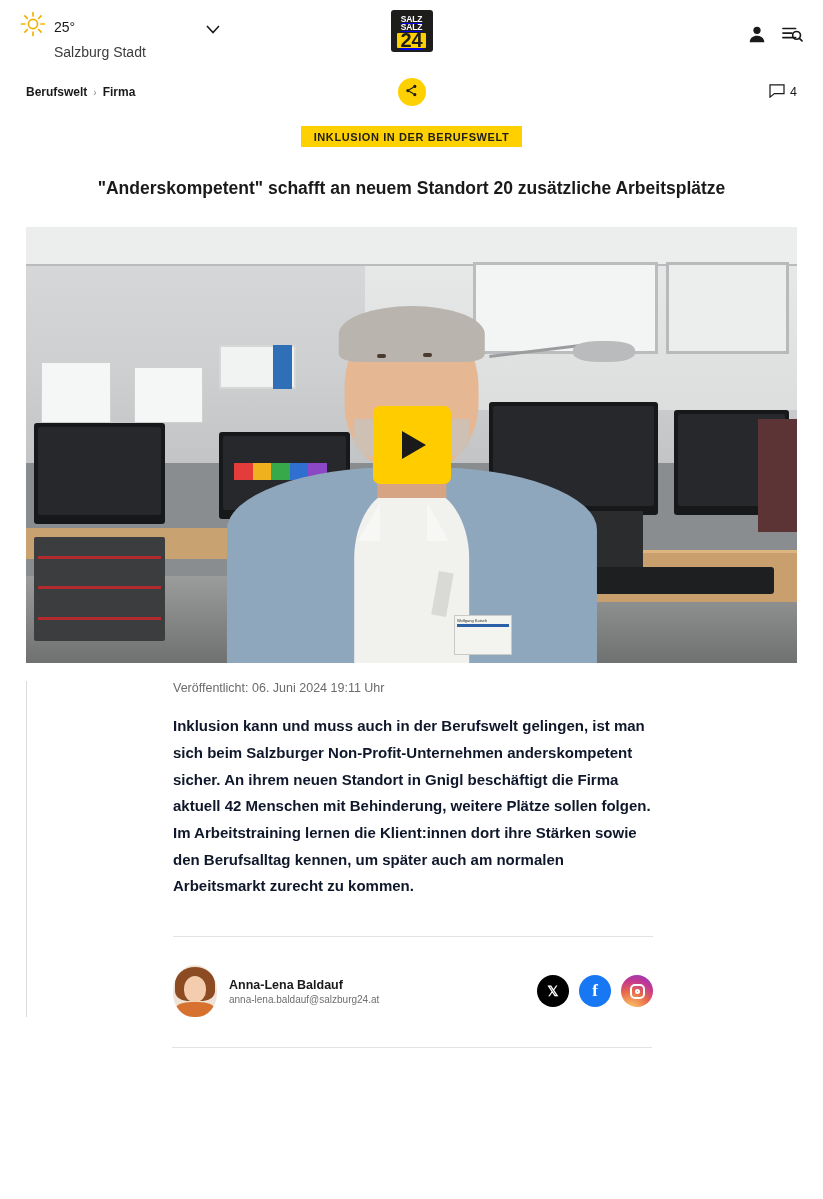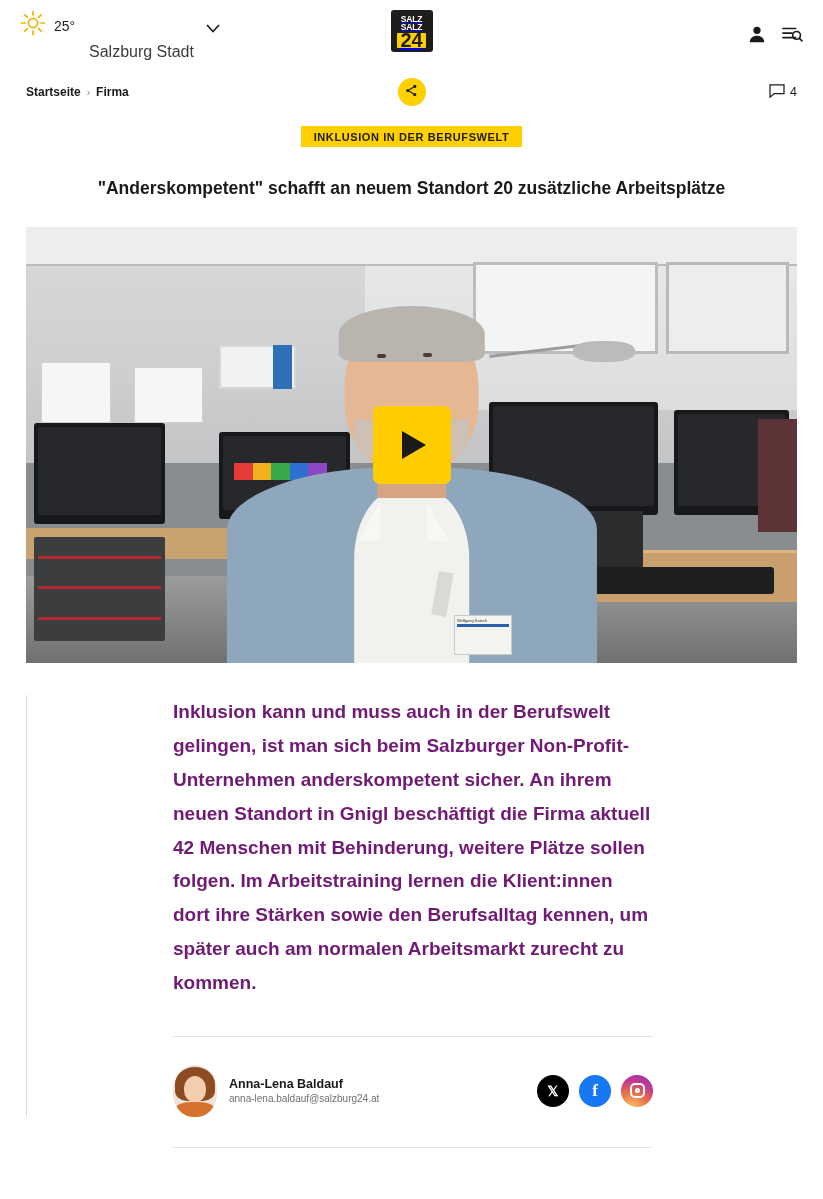--- a/index.html
+++ b/index.html
@@ -26,24 +26,23 @@
   }
   .sun-icon { width: 26px; height: 26px; margin-top: 4px; flex: 0 0 auto; }
   .weather-text { line-height: 1.25; }
   .weather-temp {
     font-size: 14px;
     color: #1a1a1a;
     font-weight: 400;
     margin-top: 12px;
   }
   .weather-loc {
-    font-size: 16px;
+    font-size: 14px;
     color: #3c3c3c;
     margin-top: 7px;
-    margin-left: 35px;
   }
   .weather-caret {
     margin-left: auto;
     margin-top: 16px;
     color: #222;
     font-size: 12px;
   }
   .logo {
     position: absolute;
     left: 50%;
@@ -297,25 +296,25 @@
     padding-right: 26px;
     border-left: 1px solid #dcdcdc;
     margin-left: 26px;
   }
   .published {
     font-size: 12.5px;
     color: #6b6b6b;
     margin-top: 18px;
   }
   .lead {
-    font-size: 19px;
+    font-size: 15px;
     font-weight: 700;
     line-height: 1.78;
-    color: #701a75;
-    margin-top: 32px;
+    color: #0f172a;
+    margin-top: 18px;
     max-width: 480px;
   }
   .author-row {
     display: flex;
     align-items: center;
     margin-top: 36px;
     border-top: 1px solid #e2e2e2;
     padding-top: 28px;
     max-width: 480px;
   }
@@ -417,21 +416,21 @@
         </g>
         <circle cx="17" cy="12.5" r="4.3" fill="none" stroke="#1a1a1a" stroke-width="1.8"></circle>
         <line x1="20.2" y1="15.8" x2="23" y2="18.6" stroke="#1a1a1a" stroke-width="1.8" stroke-linecap="round"></line>
       </svg>
     </button>
   </div>
 </div>
 
 <div class="crumb-row">
   <nav class="crumbs">
-    <a href="#">Startseite</a>
+    <a href="#">Berufswelt</a>
     <span class="crumb-sep">›</span>
     <a href="#">Firma</a>
   </nav>
 
   <button class="share-btn">
     <span>
       <svg viewBox="0 0 16 16" width="13" height="13" aria-hidden="true">
         <circle cx="12" cy="3" r="2" fill="#1a1a1a"></circle>
         <circle cx="3.6" cy="8" r="2" fill="#1a1a1a"></circle>
         <circle cx="12" cy="13" r="2" fill="#1a1a1a"></circle>
@@ -516,20 +515,21 @@
       </div>
     </div>
 
     <button class="play-btn">
       <span class="play-tri"></span>
     </button>
   </div>
 </div>
 
 <div class="body-wrap">
+  <div class="published">Veröffentlicht: 06. Juni 2024 19:11  Uhr</div>
 
   <p class="lead">Inklusion kann und muss auch in der Berufswelt gelingen, ist man sich beim Salzburger Non-Profit-Unternehmen anderskompetent sicher. An ihrem neuen Standort in Gnigl beschäftigt die Firma aktuell 42 Menschen mit Behinderung, weitere Plätze sollen folgen. Im Arbeitstraining lernen die Klient:innen dort ihre Stärken sowie den Berufsalltag kennen, um später auch am normalen Arbeitsmarkt zurecht zu kommen.</p>
 
   <div class="author-row">
     <div class="avatar">
       <div class="av-hair"></div>
       <div class="av-face"></div>
       <div class="av-shirt"></div>
     </div>
     <div class="author-info">

